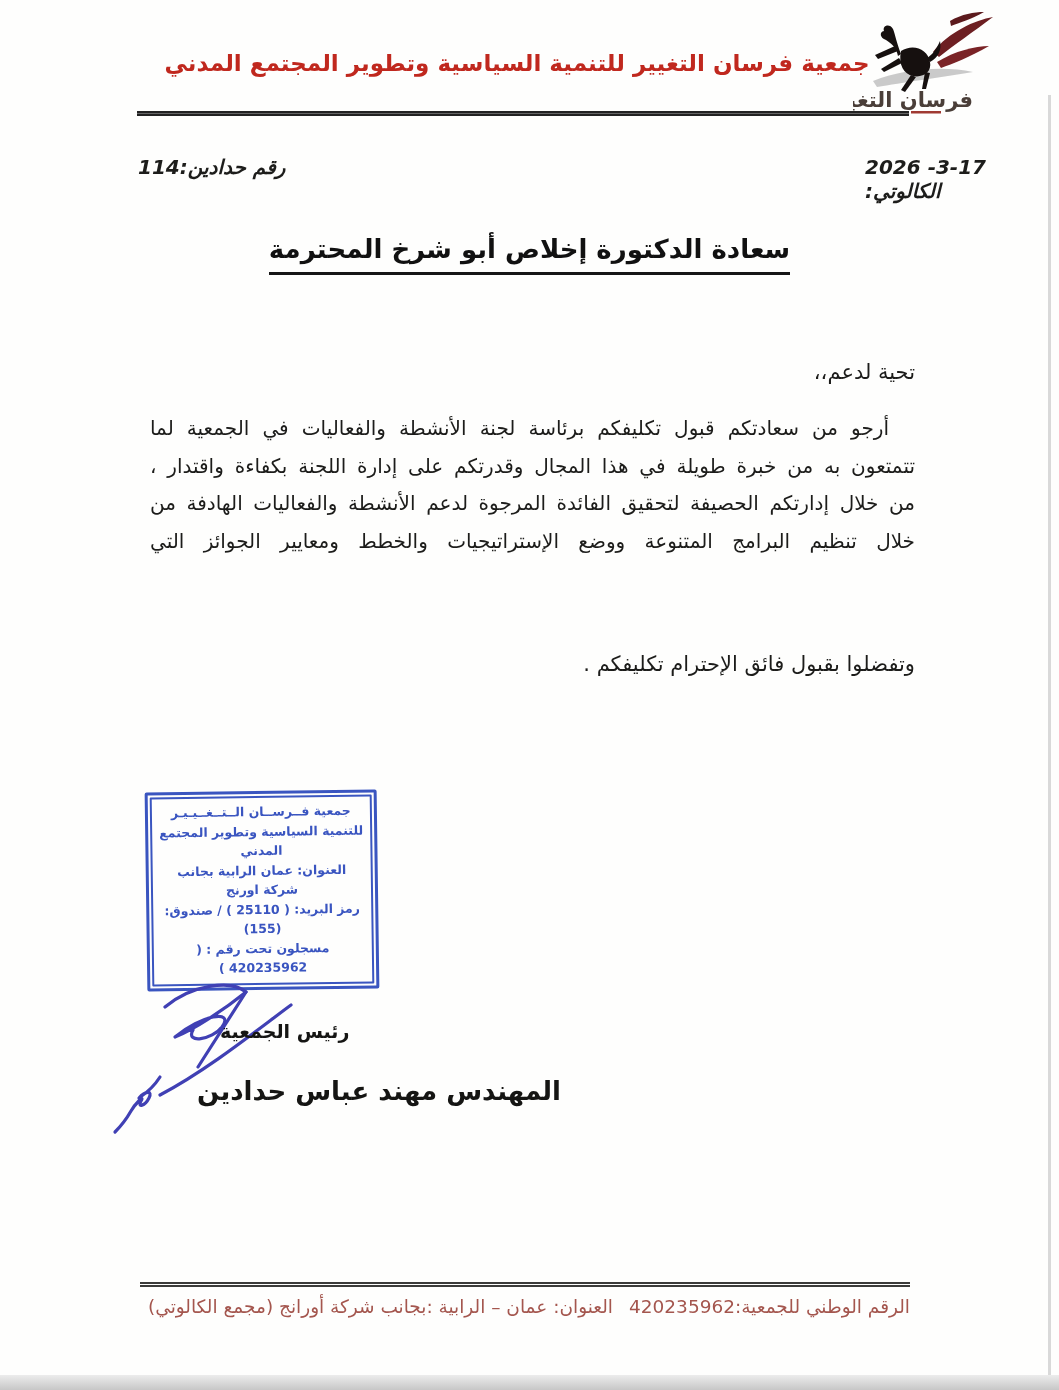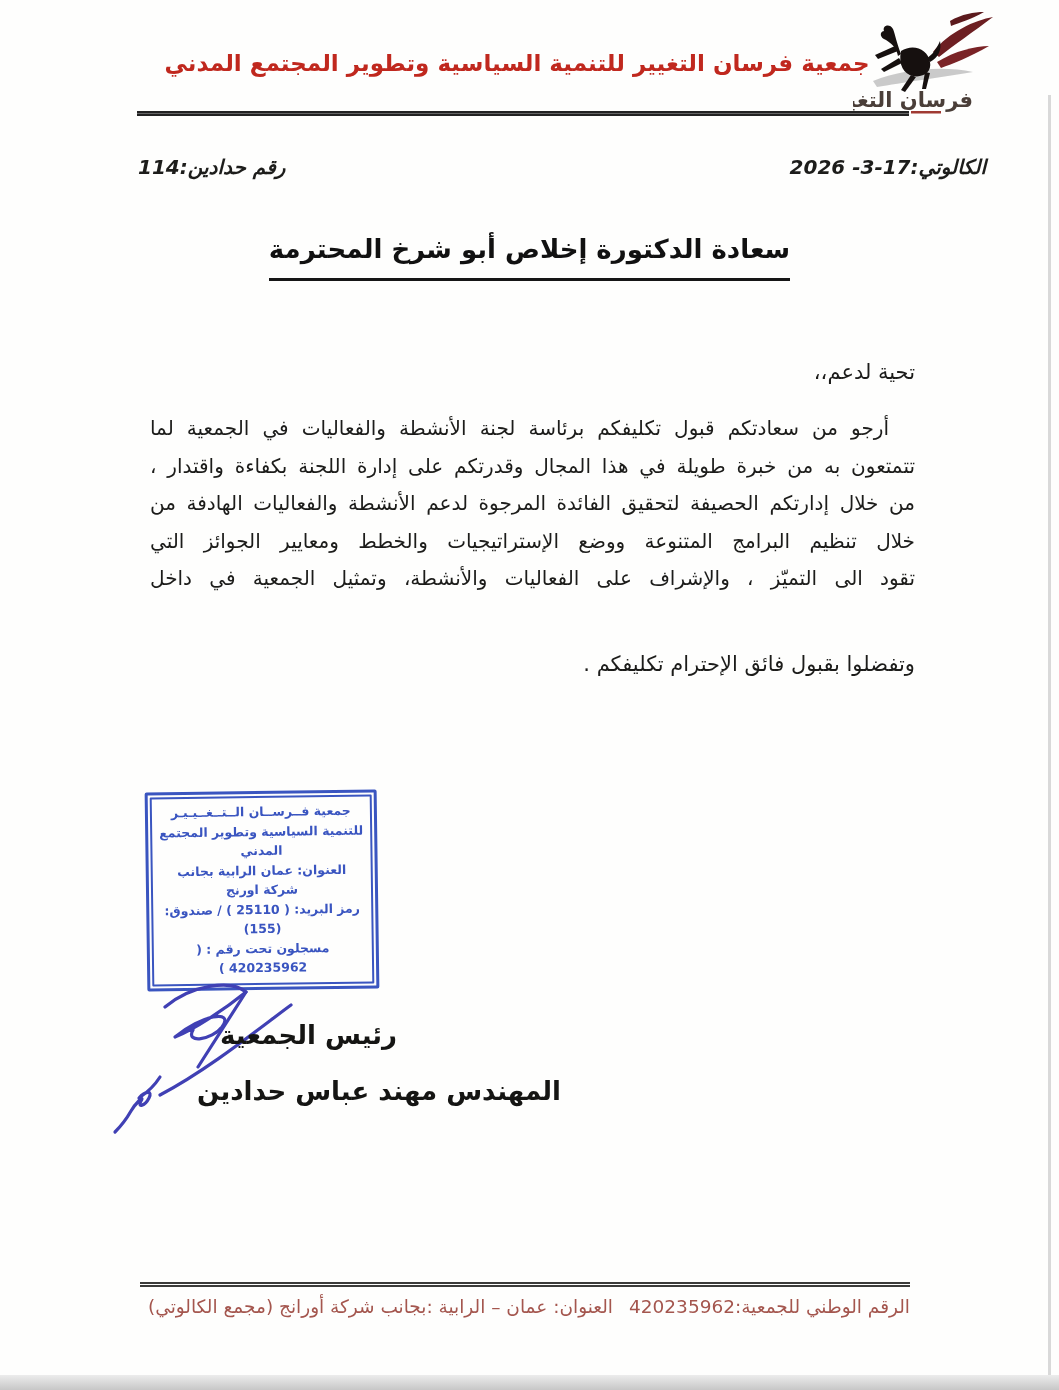--- a/index.html
+++ b/index.html
@@ -23,27 +23,27 @@
     background:linear-gradient(#222 30%,#666 50%,#222 70%);
   }
   .logo{position:absolute;left:853px;top:10px;width:162px;height:108px;}
   
   .meta-row{
     position:absolute;left:138px;top:155px;width:848px;
     display:flex;flex-direction:row;justify-content:space-between;
     direction:ltr;
     font-size:20px;font-weight:bold;font-style:italic;color:#1d1d1b;
   }
-  .date-group{display:flex;flex-direction:row;align-items:baseline;}
+  .date-group{display:flex;flex-direction:column;align-items:baseline;}
   
   .title-wrap{position:absolute;left:0;top:234px;width:1059px;text-align:center;white-space:nowrap;}
   .title{
     font-size:26px;font-weight:bold;color:#111;
     direction:rtl;display:inline-block;
-    border-bottom:3px solid #161616;padding-bottom:14px;
+    border-bottom:3px solid #161616;padding-bottom:8px;
   }
   
   .greeting{
     position:absolute;right:144px;top:360px;
     font-size:21px;color:#1c1c1a;direction:rtl;font-weight:500;
   }
   .body-par{
     position:absolute;left:150px;top:410px;width:765px;
     direction:rtl;font-size:20px;line-height:37.6px;color:#1c1c1a;
   }
@@ -66,21 +66,21 @@
   .stamp-inner{
     border:2px solid #3a55c0;border-radius:1px;
     padding:4px 5px 5px 5px;
     direction:rtl;text-align:center;
     color:#3a55c0;font-weight:bold;font-size:12.5px;line-height:19.5px;
   }
   
   .sig-svg{position:absolute;left:103px;top:975px;width:215px;height:170px;}
   .sig-role{
     position:absolute;left:220px;top:1020px;
-    font-size:26px;font-weight:bold;color:#151513;direction:rtl;white-space:nowrap;
+    font-size:19px;font-weight:bold;color:#151513;direction:rtl;white-space:nowrap;
   }
   .sig-name{
     position:absolute;left:183px;top:1076px;
     font-size:26px;font-weight:bold;color:#151513;direction:rtl;white-space:nowrap;margin-left:14px;
   }
   
   .footer-rule{
     position:absolute;left:140px;top:1282px;width:770px;height:0;
     border-top:5px double #3b3b39;
   }
@@ -146,21 +146,20 @@
     <span class="title">سعادة الدكتورة إخلاص أبو شرخ المحترمة</span>
   </div>
 
   <div class="greeting">تحية لدعم،،</div>
 
   <div class="body-par">
     <div class="body-line first">أرجو من سعادتكم قبول تكليفكم برئاسة لجنة الأنشطة والفعاليات في الجمعية لما</div>
     <div class="body-line">تتمتعون به من خبرة طويلة في هذا المجال وقدرتكم على إدارة اللجنة بكفاءة واقتدار ،</div>
     <div class="body-line">من خلال إدارتكم الحصيفة لتحقيق الفائدة المرجوة لدعم الأنشطة والفعاليات الهادفة من</div>
     <div class="body-line">خلال تنظيم البرامج المتنوعة ووضع الإستراتيجيات والخطط ومعايير الجوائز التي</div>
-    <div class="body-line">تقود الى التميّز ، والإشراف على الفعاليات والأنشطة، وتمثيل الجمعية في داخل</div>
   </div>
 
   <div class="closing">وتفضلوا بقبول فائق الإحترام تكليفكم .</div>
 
   <div class="stamp">
     <div class="stamp-inner">
       <div>جمعية فــرســان الــتــغــيـيـر</div>
       <div>للتنمية السياسية وتطوير المجتمع المدني</div>
       <div>العنوان: عمان الرابية بجانب شركة اورنج</div>
       <div>رمز البريد: ( 25110 ) / صندوق: (155)</div>

